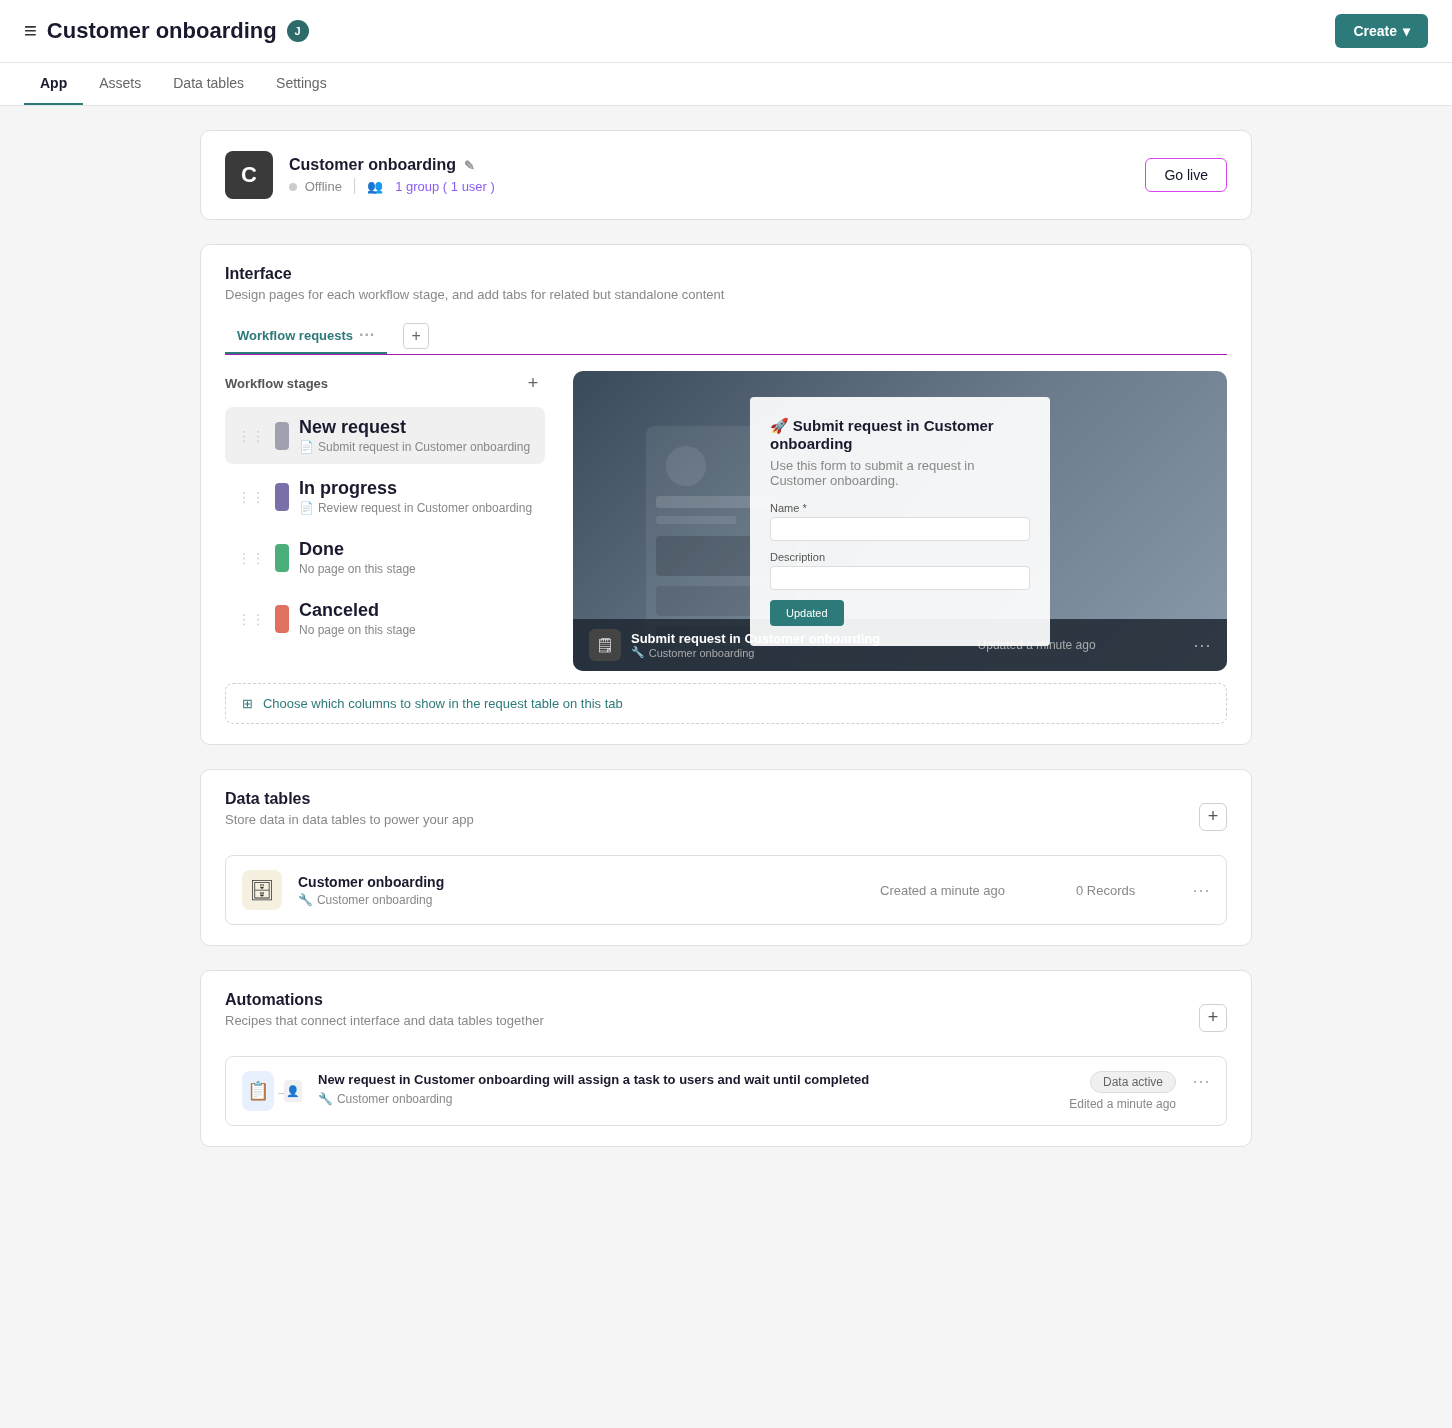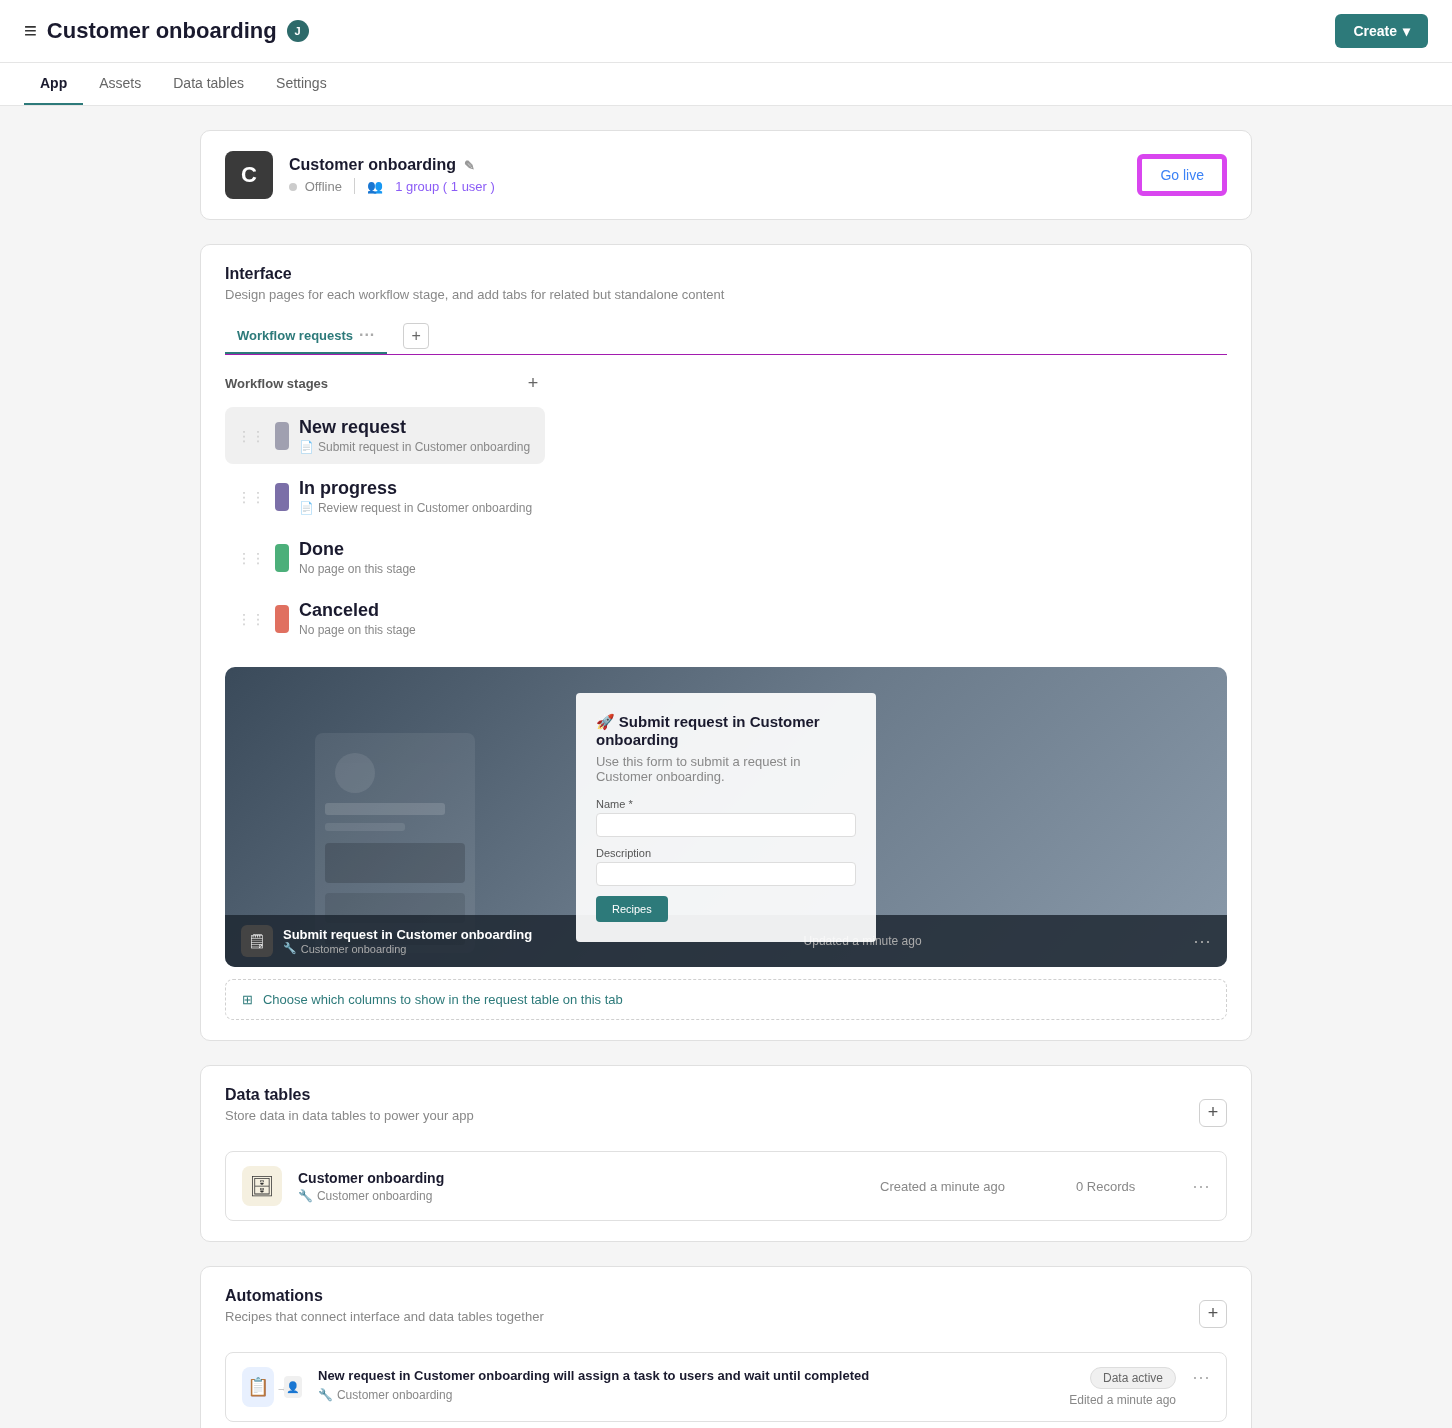--- a/index.html
+++ b/index.html
@@ -23,36 +23,36 @@
 
     
     .app-card { background: #fff; border: 1px solid #e0e0e0; border-radius: 10px; padding: 20px 24px; display: flex; align-items: center; justify-content: space-between; }
     .app-card-left { display: flex; align-items: center; gap: 16px; }
     .app-avatar { width: 48px; height: 48px; background: #3a3a3a; border-radius: 8px; display: flex; align-items: center; justify-content: center; color: #fff; font-size: 22px; font-weight: 700; }
     .app-info-title { font-size: 16px; font-weight: 700; color: #1a1a2e; display: flex; align-items: center; gap: 8px; }
     .edit-icon { color: #999; font-size: 13px; cursor: pointer; }
     .app-meta { display: flex; align-items: center; gap: 12px; margin-top: 4px; font-size: 13px; color: #888; }
     .status-dot { display: inline-block; width: 8px; height: 8px; border-radius: 50%; background: #ccc; margin-right: 4px; }
     .app-meta a { color: #8b5cf6; text-decoration: none; }
-    .go-live-btn { border: 5px solid #d946ef; background: #fff; border-radius: 6px; padding: 8px 18px; font-size: 14px; cursor: pointer; color: #3b82f6; }
+    .go-live-btn { border: 1px solid #d946ef; background: #fff; border-radius: 6px; padding: 8px 18px; font-size: 14px; cursor: pointer; color: #0f172a; }
 
     
     .section { background: #fff; border: 1px solid #e0e0e0; border-radius: 10px; padding: 20px 24px; }
     .section-title { font-size: 16px; font-weight: 700; color: #1a1a2e; margin-bottom: 4px; }
     .section-desc { font-size: 13px; color: #888; margin-bottom: 16px; }
 
     
     .workflow-tabs { display: flex; align-items: center; gap: 16px; border-bottom: 1px solid #a21caf; margin-bottom: 16px; padding-bottom: 0; }
     .workflow-tab { padding: 8px 12px; font-size: 13px; cursor: pointer; color: #666; border-bottom: 2px solid transparent; display: flex; align-items: center; gap: 6px; }
     .workflow-tab.active { color: #2d7a7a; border-bottom: 2px solid #2d7a7a; font-weight: 600; }
     .workflow-tab-dots { color: #aaa; font-size: 16px; cursor: pointer; }
     .add-tab-btn { width: 26px; height: 26px; border: 1px solid #d0d0d0; border-radius: 4px; display: flex; align-items: center; justify-content: center; cursor: pointer; color: #666; font-size: 16px; background: #fff; }
 
     
-    .workflow-content { display: flex; gap: 16px; flex-direction: column; }
+    .workflow-content { display: flex; gap: 28px; }
     .stages-panel { width: 320px; flex-shrink: 0; }
     .stages-header { display: flex; align-items: center; justify-content: space-between; margin-bottom: 12px; }
     .stages-title { font-size: 13px; font-weight: 600; color: #555; }
     .add-stage-btn { width: 24px; height: 24px; display: flex; align-items: center; justify-content: center; cursor: pointer; color: #666; font-size: 18px; }
 
     .stage-item { display: flex; align-items: center; gap: 10px; padding: 10px 12px; border-radius: 8px; cursor: pointer; margin-bottom: 4px; }
     .stage-item.active { background: #f0f0f0; }
     .drag-handle { color: #ccc; font-size: 14px; cursor: grab; }
     .stage-color-dot { width: 14px; height: 28px; border-radius: 4px; flex-shrink: 0; }
     .stage-info { flex: 1; }
@@ -239,21 +239,21 @@
             <div class="preview-form-title">🚀 Submit request in Customer onboarding</div>
             <div class="preview-form-desc">Use this form to submit a request in Customer onboarding.</div>
             <div class="preview-field">
               <label>Name *</label>
               <input type="text" readonly="" style="">
             </div>
             <div class="preview-field">
               <label>Description</label>
               <input type="text" readonly="" style="">
             </div>
-            <button class="preview-submit">Recipes</button>
+            <button class="preview-submit">Updated</button>
           </div>
         </div>
 
         <div class="preview-bottom-bar">
           <div class="preview-bottom-left">
             <div class="preview-icon-box">🗒</div>
             <div class="preview-bottom-info">
               <div class="name">Submit request in Customer onboarding</div>
               <div class="sub">
                 <span>🔧</span>

